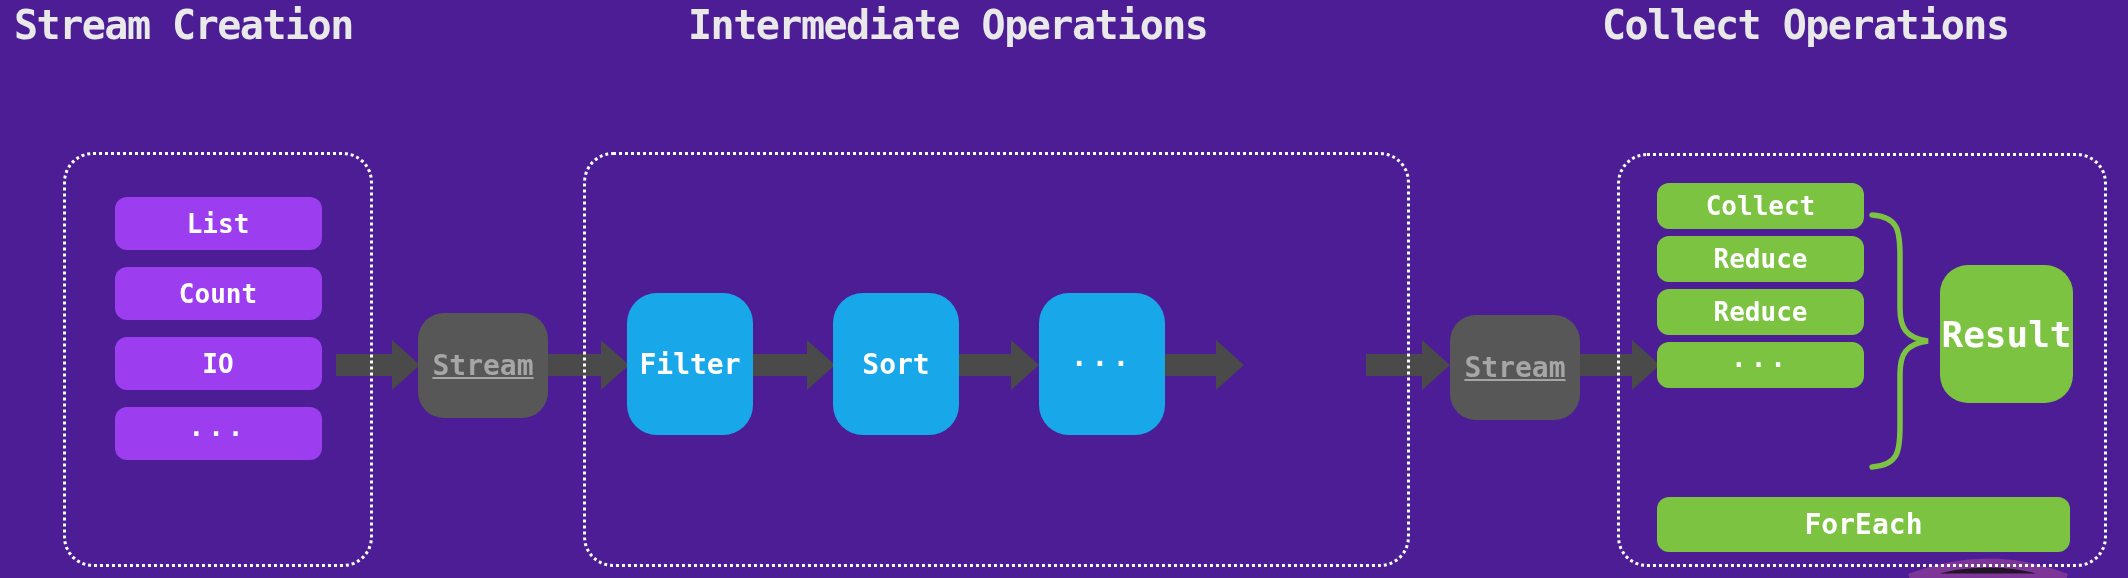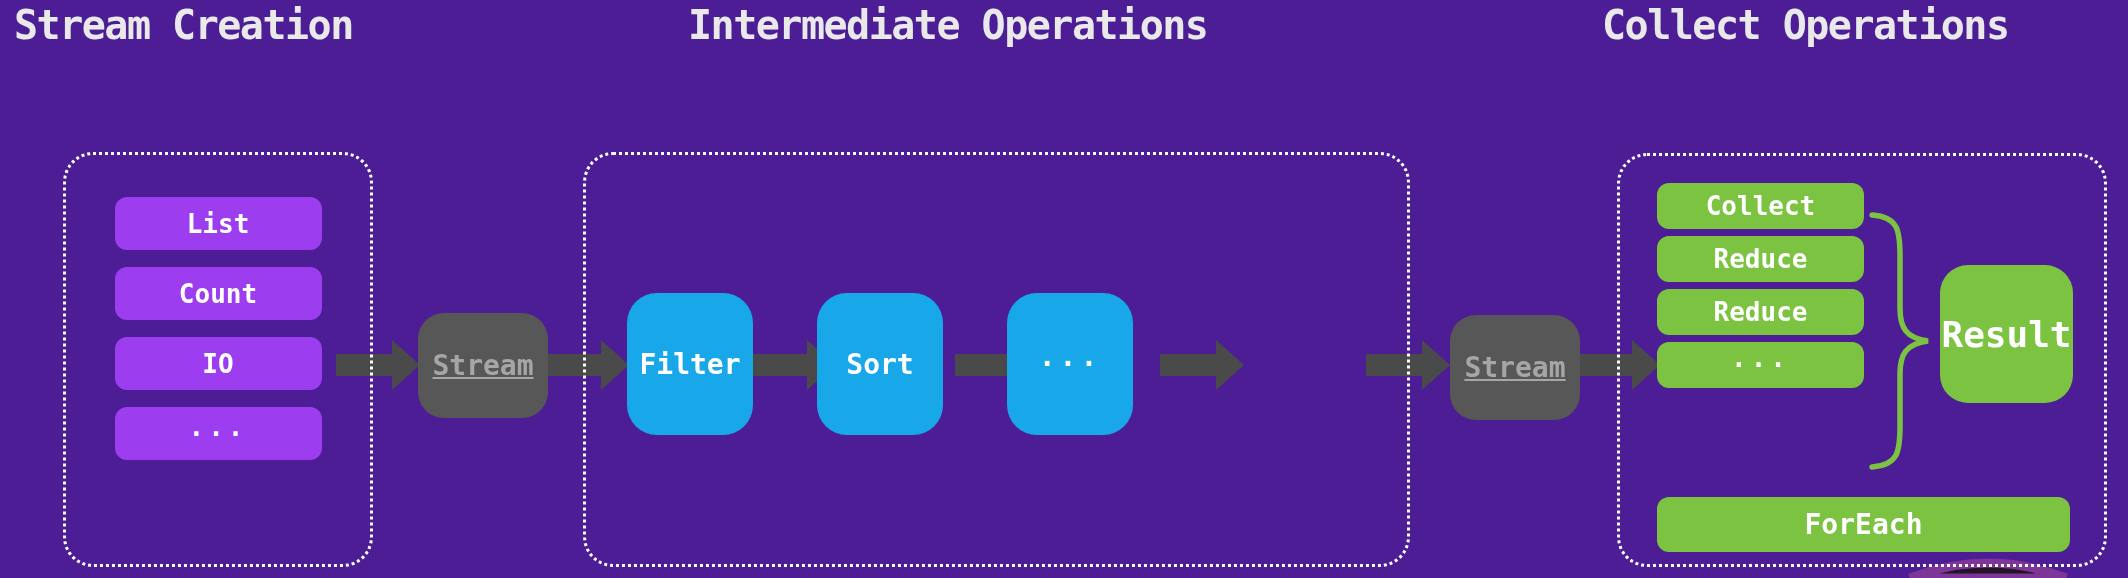--- a/index.html
+++ b/index.html
@@ -19,21 +19,21 @@
     color:#ffffff;font-weight:700;box-sizing:border-box;
   }
   .pill{width:207px;height:53px;border-radius:12px;font-size:26px;background:#9c3ef0;flex:0 0 auto;}
   .tpill{width:207px;height:46px;border-radius:12px;font-size:26px;background:#7cc342;flex:0 0 auto;}
   .blue-box{width:126px;height:142px;border-radius:30px;background:#18a7e9;font-size:28px;flex:0 0 auto;}
   .gray-box{
     position:absolute;width:130px;height:105px;border-radius:26px;background:#575757;
     color:#a6a6a6;font-size:28px;text-decoration:underline;
   }
   .col{display:flex;flex-direction:column;align-items:center;padding-top:42px;gap:17px;}
-  .row{display:flex;padding-left:41px;padding-top:138px;gap:64px;}
+  .row{display:flex;padding-left:41px;padding-top:138px;gap:80px;}
   .terminal-panel{position:relative;}
   .t-stack{position:absolute;left:37px;top:27px;display:flex;flex-direction:column;gap:7px;}
   .foreach{position:absolute;left:37px;top:341px;width:413px;height:55px;border-radius:12px;font-size:28px;background:#7cc342;text-align:center;}
   .result{position:absolute;left:320px;top:109px;width:133px;height:138px;border-radius:28px;font-size:36px;background:#7cc342;}
   .brace{position:absolute;left:246px;top:54px;}
   .arrow{position:absolute;}
   [data-name$="ellipsis"]{letter-spacing:4px;line-height:0;padding-bottom:14px;}
 </style>
 </head>
 <body>

